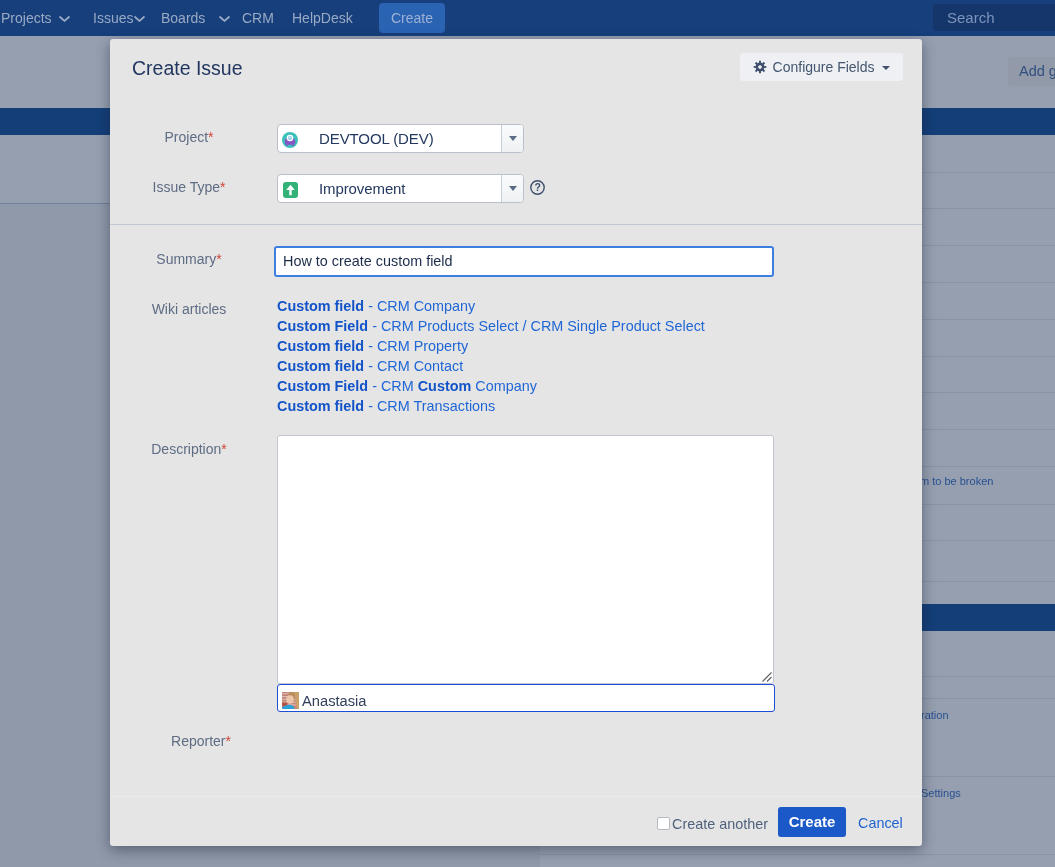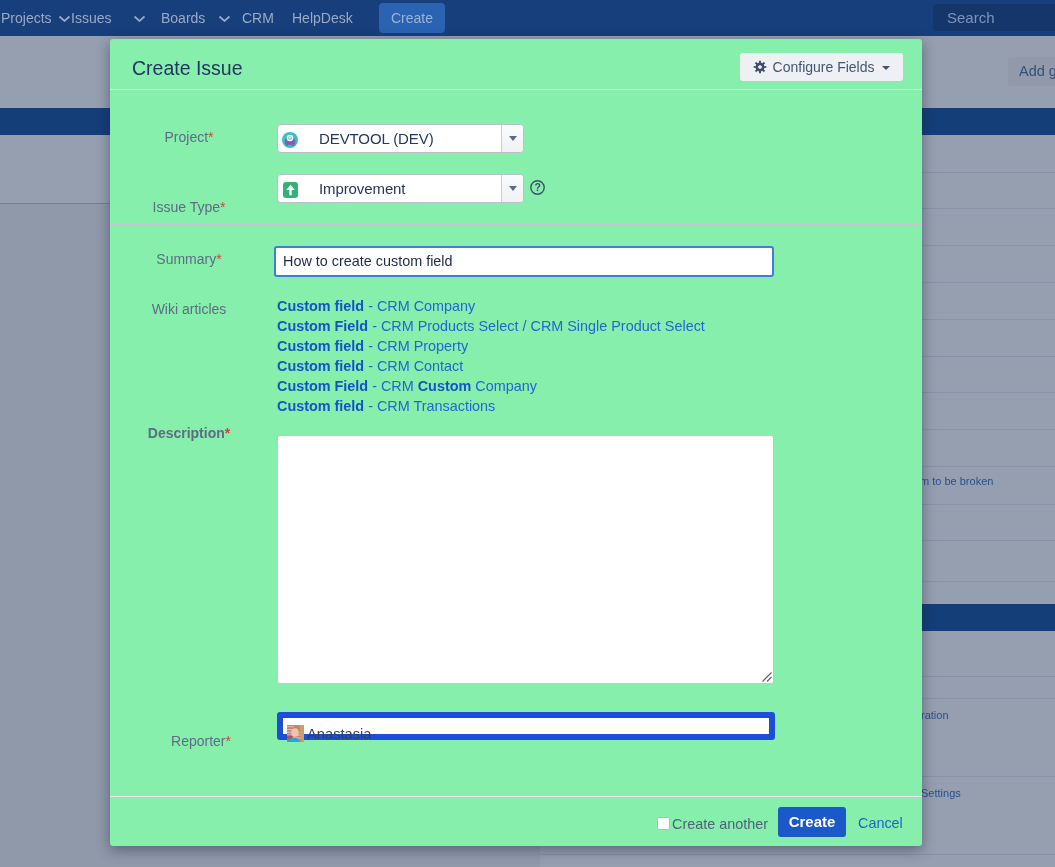--- a/index.html
+++ b/index.html
@@ -16,56 +16,56 @@
   #pagetop { position:absolute; left:0; top:36px; width:1055px; height:168px; background:#969fb0; border-bottom:1px solid #72809b; }
   #bluebar1 { position:absolute; left:0; top:108px; width:1055px; height:27px; background:#143e78; }
   #addg { position:absolute; left:1008px; top:57px; width:70px; height:29px; background:#929aa9; border-radius:3px; color:#31507f; font-size:14.5px; line-height:29px; padding-left:11px; }
   .bgrow { position:absolute; left:540px; width:515px; height:1px; background:#8893a5; }
   #rows1 { position:absolute; left:540px; top:135px; width:515px; height:470px; background:#969fb0; }
   #bluebar2 { position:absolute; left:540px; top:604px; width:515px; height:27px; background:#143e78; }
   #rows2 { position:absolute; left:540px; top:631px; width:515px; height:236px; background:#969fb0; }
   .bglink { position:absolute; color:#27508f; font-size:11px; }
 
   
-  #modal { position:absolute; left:110px; top:39px; width:812px; height:807px; background:#86efac; border-radius:3px; box-shadow:0 4px 14px rgba(20,30,50,0.45); }
+  #modal { position:absolute; left:110px; top:39px; width:812px; height:807px; background:#e5e5e5; border-radius:3px; box-shadow:0 4px 14px rgba(20,30,50,0.45); }
   #mhead { position:absolute; left:0; top:0; width:812px; height:51px; border-bottom:1px solid #e4e6ea; }
   #mtitle { position:absolute; left:22px; top:18px; font-size:19.5px; color:#21375f; }
   #cfgbtn { position:absolute; left:630px; top:14px; width:163px; height:28px; background:#eef0f3; border-radius:3px; color:#44566f; font-size:14px; line-height:28px; text-align:center; }
   .lbl { position:absolute; width:158px; text-align:center; font-size:14px; color:#5e6c84; }
   .req { color:#d04437; }
   .selctl { position:absolute; left:167px; width:247px; height:29px; border:1px solid #b9c0cb; border-radius:4px; background:#fff; }
   .selcaret { position:absolute; right:0; top:0; width:22px; height:27px; background:linear-gradient(#fafbfc,#eff1f3); border-left:1px solid #c9ced6; border-radius:0 3px 3px 0; }
   .selcaret svg { position:absolute; left:7px; top:11px; }
   .seltext { position:absolute; left:25px; top:0; height:27px; line-height:27px; font-size:15px; color:#24395f; letter-spacing:-0.1px;margin-left:16px; }
   .selicon { position:absolute; left:4px; top:5px; }
   #sep1 { position:absolute; left:0; top:185px; width:812px; height:1px; background:#c1c7d0; }
   #summary { position:absolute; left:164px; top:207px; width:500px; height:31px; border:2px solid #3c7fe0; border-radius:3px; font-size:14.4px; color:#1c2b4a; line-height:27px; padding-left:7px; background:#fff; }
   #wiki { position:absolute; left:167px; top:257px; font-size:14.4px; line-height:20px; }
   #wiki .b { font-weight:bold; color:#1354c8; }
   #wiki .r { color:#1f66d6; }
   #descta { position:absolute; left:167px; top:396px; width:497px; height:249px; border:1px solid #c1c7d0; border-radius:3px; background:#fff; }
-  #reporter { position:absolute; left:167px; top:673px; width:498px; height:28px; border:6px solid #1d4ed8; border-radius:3px; background:#fff; }
+  #reporter { position:absolute; left:167px; top:645px; width:498px; height:28px; border:1px solid #1d4ed8; border-radius:3px; background:#fff; }
   #repname { position:absolute; left:24px; top:3px; height:26px; line-height:26px; font-size:14.7px; color:#32405e; }
   #hint { position:absolute; left:167px; top:706px; font-size:13px; color:#5e6c84; }
   #fsep { position:absolute; left:0; top:757px; width:812px; height:1px; background:#e8eaed; }
   #chk { position:absolute; left:547px; top:778px; width:13px; height:13px; border:1px solid #b5bac4; border-radius:2px; background:#fff; }
   #chklbl { position:absolute; left:562px; top:777px; font-size:14.4px; color:#50617c; }
   #createbtn { position:absolute; left:668px; top:768px; width:68px; height:30px; background:#1b59c8; border-radius:3px; color:#fff; font-weight:bold; font-size:15px; text-align:center; line-height:30px; }
   #cancel { position:absolute; left:748px; top:776px; font-size:14.4px; color:#1f63d0; }
 </style>
 </head>
 <body>
 <div id="stage">
 
   <div id="nav"></div>
   <div class="navitem" style="left:1px;">Projects</div>
   <svg class="abs" style="left:58px;top:15px;" width="13" height="7">
       <path d="M1.5 1.5l5 4.5 5-4.5" stroke="#9aaac4" stroke-width="1.7" fill="none"></path>
     </svg>
-  <div class="navitem" style="left:71px;">Issues</div>
+  <div class="navitem" style="left:93px;">Issues</div>
   <svg class="abs" style="left:133px;top:15px;" width="13" height="7">
       <path d="M1.5 1.5l5 4.5 5-4.5" stroke="#9aaac4" stroke-width="1.7" fill="none"></path>
     </svg>
   <div class="navitem" style="left:161px;">Boards</div>
   <svg class="abs" style="left:218px;top:15px;" width="13" height="7">
       <path d="M1.5 1.5l5 4.5 5-4.5" stroke="#9aaac4" stroke-width="1.7" fill="none"></path>
     </svg>
   <div class="navitem" style="left:242px;">CRM</div>
   <div class="navitem" style="left:292px;">HelpDesk</div>
   <div id="navcreate">Create</div>
@@ -123,21 +123,21 @@
         <circle cx="8" cy="5.6" r="0.8" fill="#ffffff"></circle>
       </svg>
       <div class="seltext">DEVTOOL (DEV)</div>
       <div class="selcaret">
           <svg width="8" height="5">
             <polygon points="0,0 8,0 4,5" fill="#5b6b85"></polygon>
           </svg>
         </div>
     </div>
 
-    <div class="lbl" style="top:140px;margin-top:20px;">Issue Type<span class="req">*</span></div>
+    <div class="lbl" style="top:140px;">Issue Type<span class="req">*</span></div>
     <div class="selctl" style="top:135px;">
       <svg class="selicon" width="16" height="16" viewBox="0 0 16 16" style="left:5px;top:7px;">
         <rect width="15" height="16" rx="3" fill="#33b277"></rect>
         <path d="M7.5 2.8 L11.8 7.9 L8.7 7.9 L8.7 13.2 L6.3 13.2 L6.3 7.9 L3.2 7.9 Z" fill="#fff"></path>
       </svg>
       <div class="seltext">Improvement</div>
       <div class="selcaret">
           <svg width="8" height="5">
             <polygon points="0,0 8,0 4,5" fill="#5b6b85"></polygon>
           </svg>
@@ -156,21 +156,21 @@
     <div class="lbl" style="top:262px;">Wiki articles</div>
     <div id="wiki">
       <div><span class="b">Custom field</span><span class="r"> - CRM Company</span></div>
       <div><span class="b">Custom Field</span><span class="r"> - CRM Products Select / CRM Single Product Select</span></div>
       <div><span class="b">Custom field</span><span class="r"> - CRM Property</span></div>
       <div><span class="b">Custom field</span><span class="r"> - CRM Contact</span></div>
       <div><span class="b">Custom Field</span><span class="r"> - CRM </span><span class="b">Custom</span><span class="r"> Company</span></div>
       <div><span class="b">Custom field</span><span class="r"> - CRM Transactions</span></div>
     </div>
 
-    <div class="lbl" style="top:386px;font-weight:bold;">Description<span class="req">*</span></div>
+    <div class="lbl" style="top:402px;">Description<span class="req">*</span></div>
     <div id="descta">
       <svg style="position:absolute; right:1px; bottom:1px;" width="10" height="10">
         <path d="M0.5 9.5 L9.5 0.5 M5 9.5 L9.5 5" stroke="#606060" stroke-width="1.1" fill="none"></path>
       </svg>
     </div>
 
     <div class="lbl" style="top:694px;margin-left:12px;">Reporter<span class="req">*</span></div>
     <div id="reporter">
       <svg style="position:absolute; left:4px; top:6.5px;" width="17" height="17" viewBox="0 0 17 17">
         <rect width="17" height="17" fill="#c5857b"></rect>

